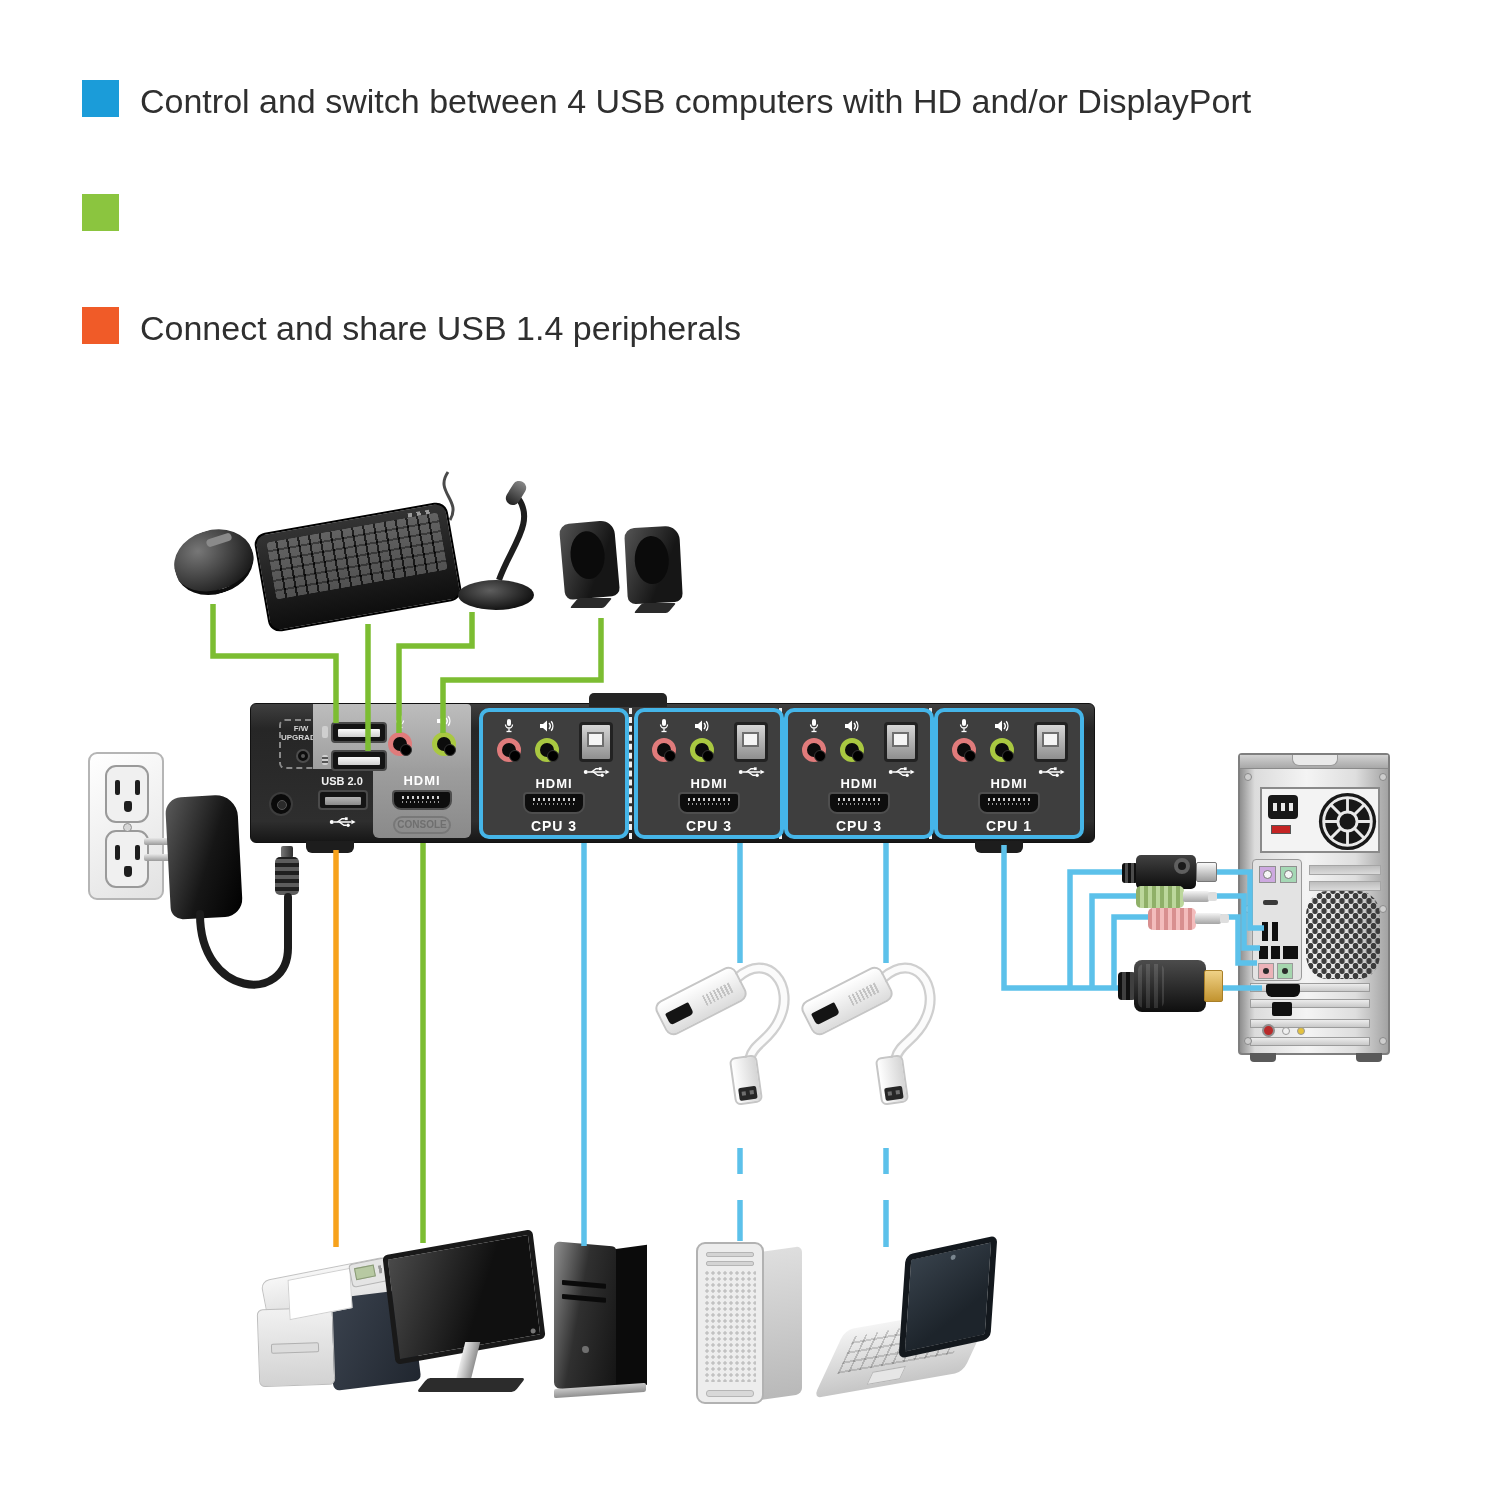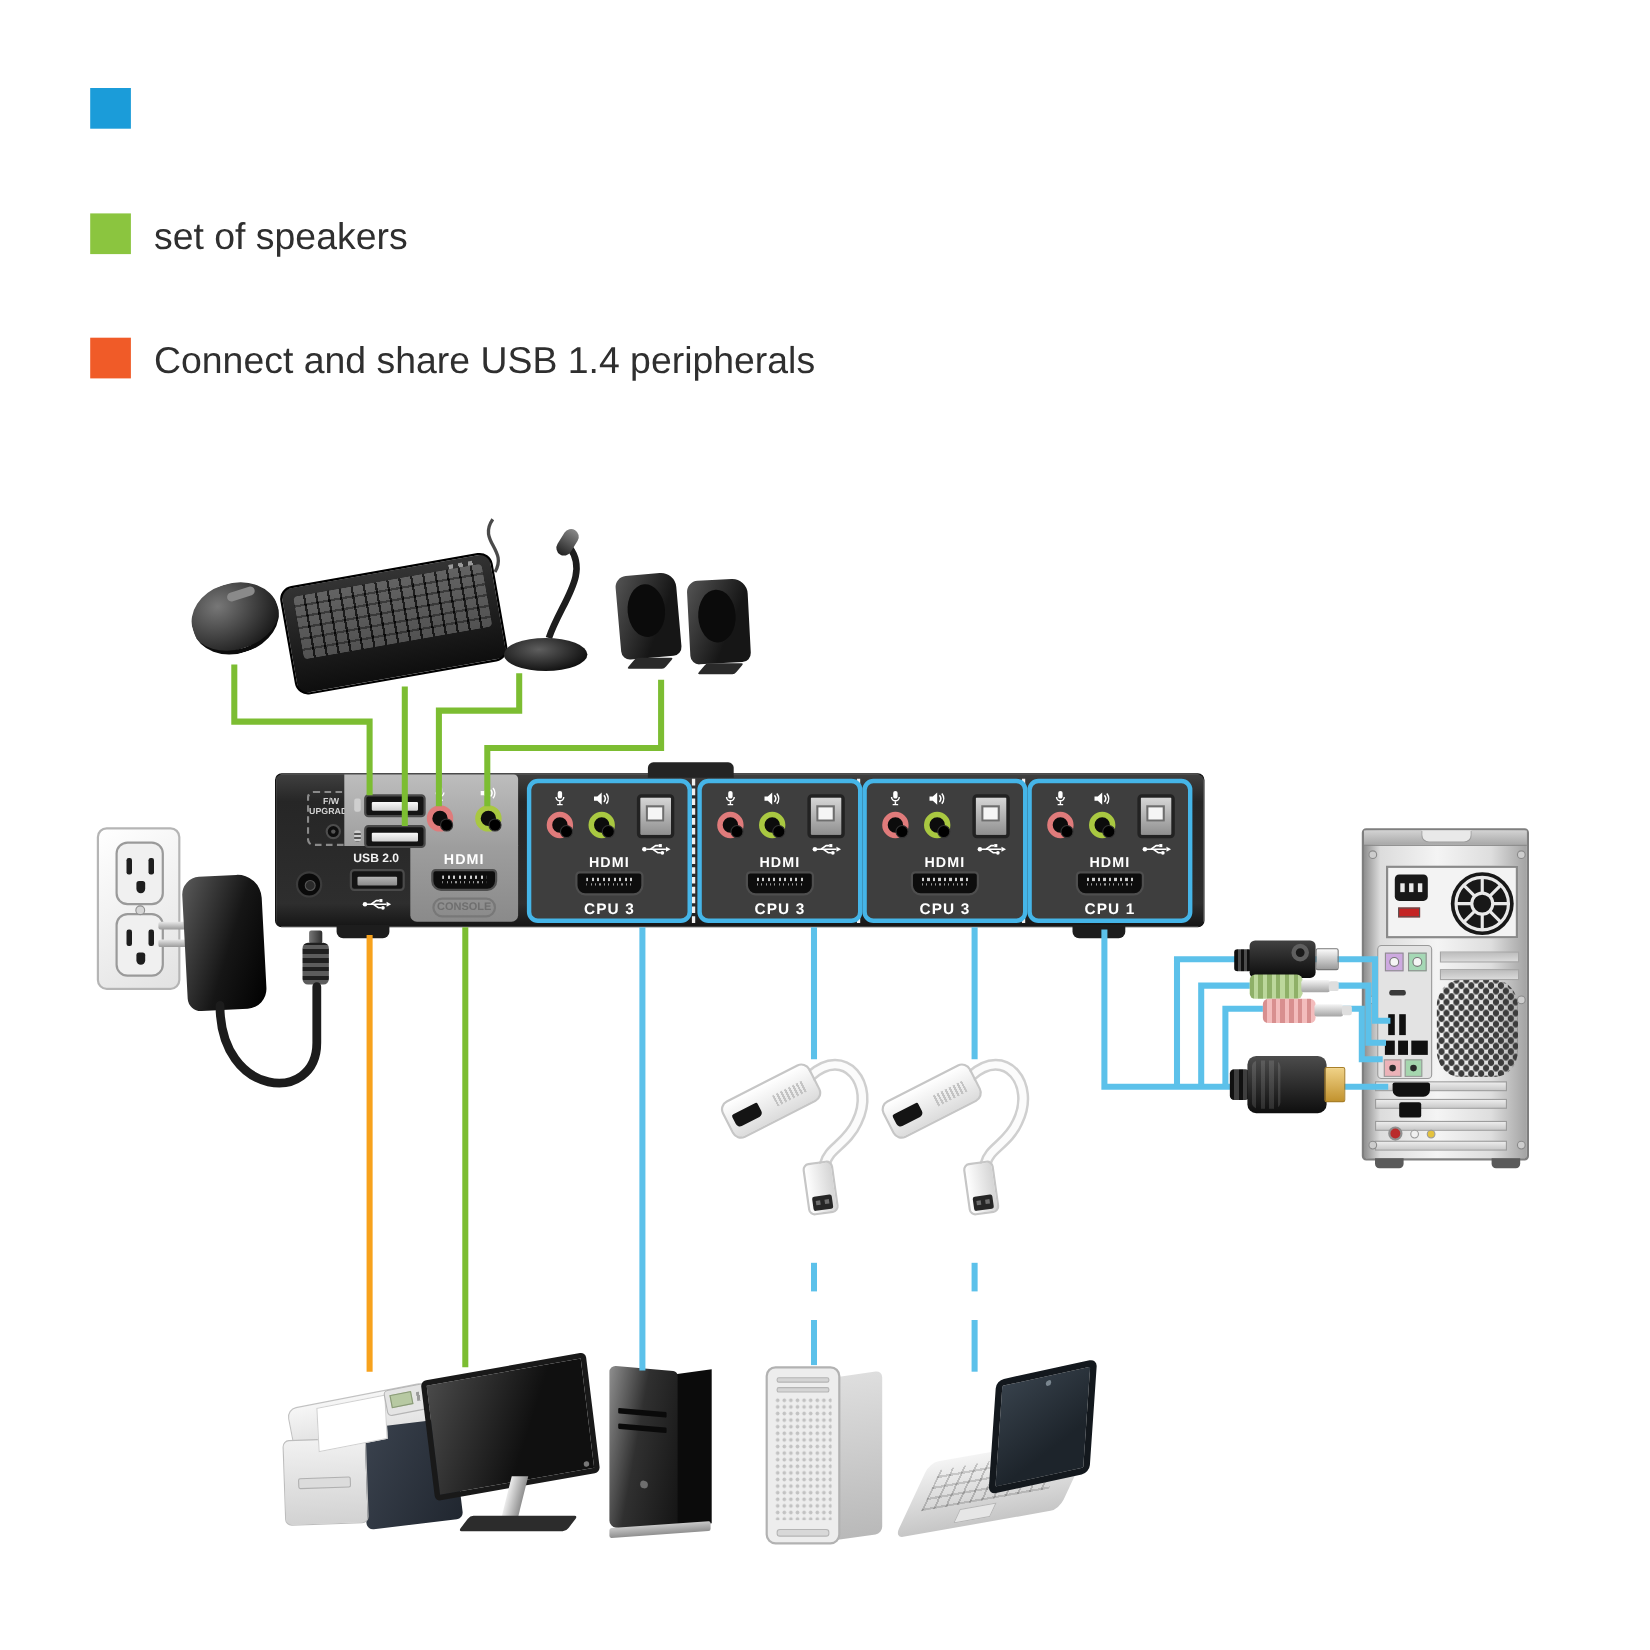--- a/index.html
+++ b/index.html
@@ -271,26 +271,26 @@
 </style>
 </head>
 <body>
 
 <div class="canvas">
 
   <section class="legend">
     <div class="legend-item li-0">
       <span class="swatch" style="background-color: rgb(27, 156, 217);"></span>
       <div class="legend-text">
+        <div>Control and switch between 4 USB computers with HD and/or DisplayPort</div>
       </div>
     </div>
     <div class="legend-item li-1">
       <span class="swatch" style="background-color: rgb(139, 197, 63);"></span>
       <div class="legend-text">
-        <div>set of speakers</div>
       </div>
     </div>
     <div class="legend-item li-2">
       <span class="swatch" style="background-color: rgb(240, 91, 40);"></span>
       <div class="legend-text">
         <div>Connect and share USB 1.4 peripherals</div>
         <div></div>
       </div>
     </div>
   </section>

